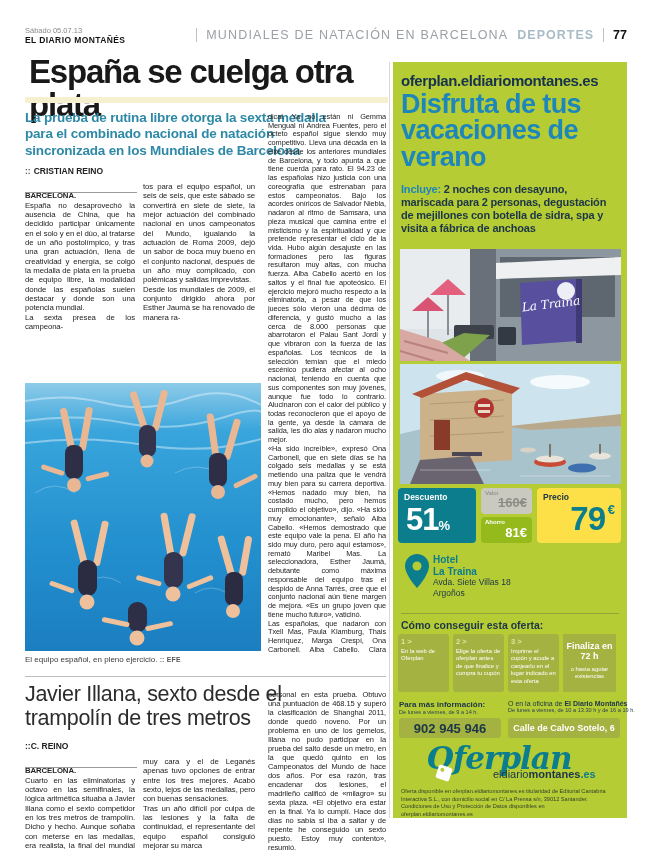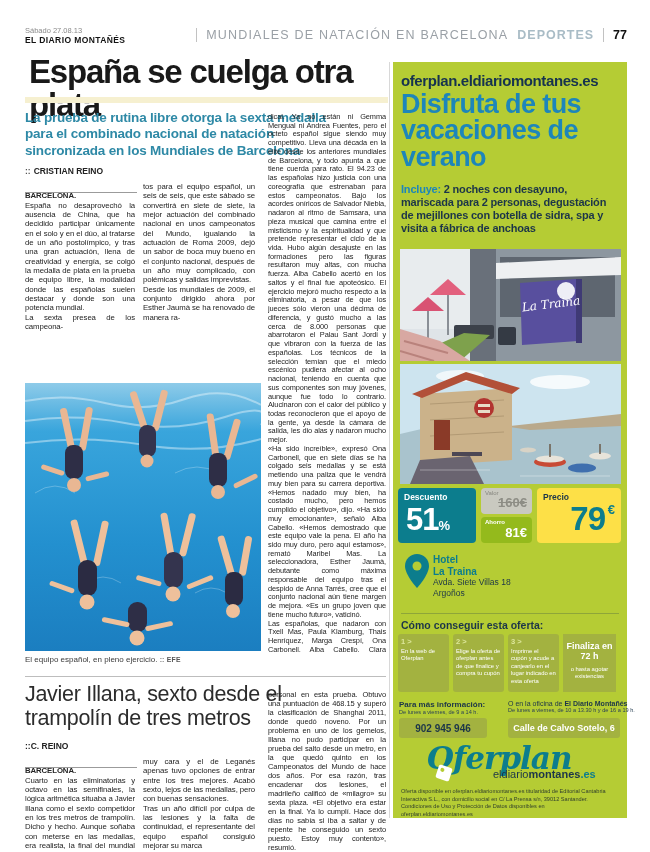--- a/index.html
+++ b/index.html
@@ -85,37 +85,37 @@
   .s1{left:5px;} .s2{left:60px;} .s3{left:115px;}
   .s4{left:170px;top:572px;width:53px;height:58px;background:#a3b240;border-radius:0;
       color:#fff;text-align:center;padding:8px 3px;box-sizing:border-box;}
   .s4 .t1{font-size:9px;font-weight:bold;line-height:1.1;}
   .s4 .t2{font-size:5.9px;margin-top:4px;line-height:1.2;}
   .c-label{font-size:8px;font-weight:bold;color:#1c3549;white-space:nowrap;}
   .c-hours{font-size:5.6px;color:#2c4356;white-space:nowrap;}
   .cl{left:6px;top:638px;} .cr{left:115px;top:638px;}
   .c-box{top:656px;height:20px;background:#a3b240;border-radius:3px;display:flex;
          align-items:center;justify-content:center;}
-  .c-phone{left:6px;width:88px;font-size:10px;font-weight:bold;color:#1c3549;}
+  .c-phone{left:6px;width:102px;font-size:13px;font-weight:bold;color:#1c3549;}
   .c-addr{left:115px;width:112px;font-size:9px;font-weight:bold;color:#ffffff;}
   .logo{left:34px;top:678px;}
   .logo .name{font-family:"DejaVu Serif",serif;font-style:italic;font-weight:bold;
               font-size:31px;color:#0c7d8d;letter-spacing:-1px;}
   .logo-site{left:100px;top:706px;font-size:11px;color:#1c3549;}
   .logo-site .bold{font-weight:bold;}
   .logo-site .tld{color:#0c7d8d;font-weight:bold;}
   .tag-icon{left:40px;top:700px;}
   .legal{left:8px;top:726px;width:212px;font-size:5.6px;color:#32412c;line-height:1.35;}
 </style>
 </head>
 <body>
 
 <div class="page">
 
-  <div class="abs hdr-date">Sábado 27.08.13</div>
+  <div class="abs hdr-date">Sábado 05.07.13</div>
   <div class="abs hdr-paper">EL DIARIO MONTAÑÉS</div>
   <div class="abs hdr-right">
     <div class="hdr-sep"></div>
     <div class="hdr-kicker">MUNDIALES DE NATACIÓN EN BARCELONA</div>
     <div class="hdr-section">DEPORTES</div>
     <div class="hdr-sep"></div>
     <div class="hdr-page">77</div>
   </div>
 
   <div class="abs headline">España se cuelga otra plata</div>

